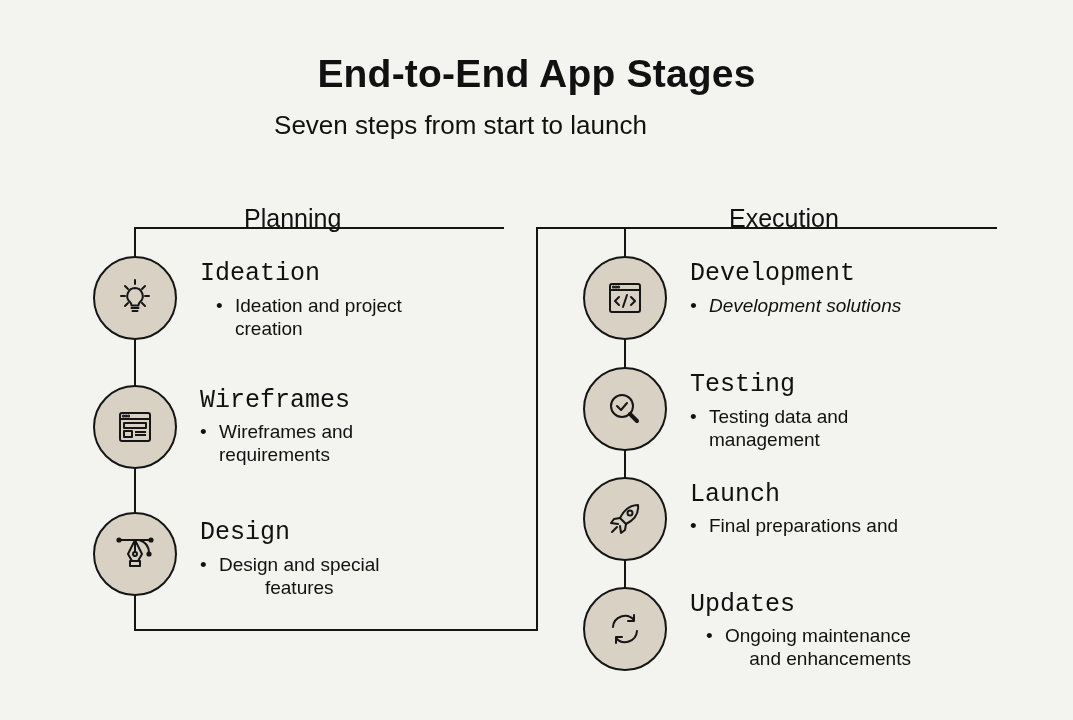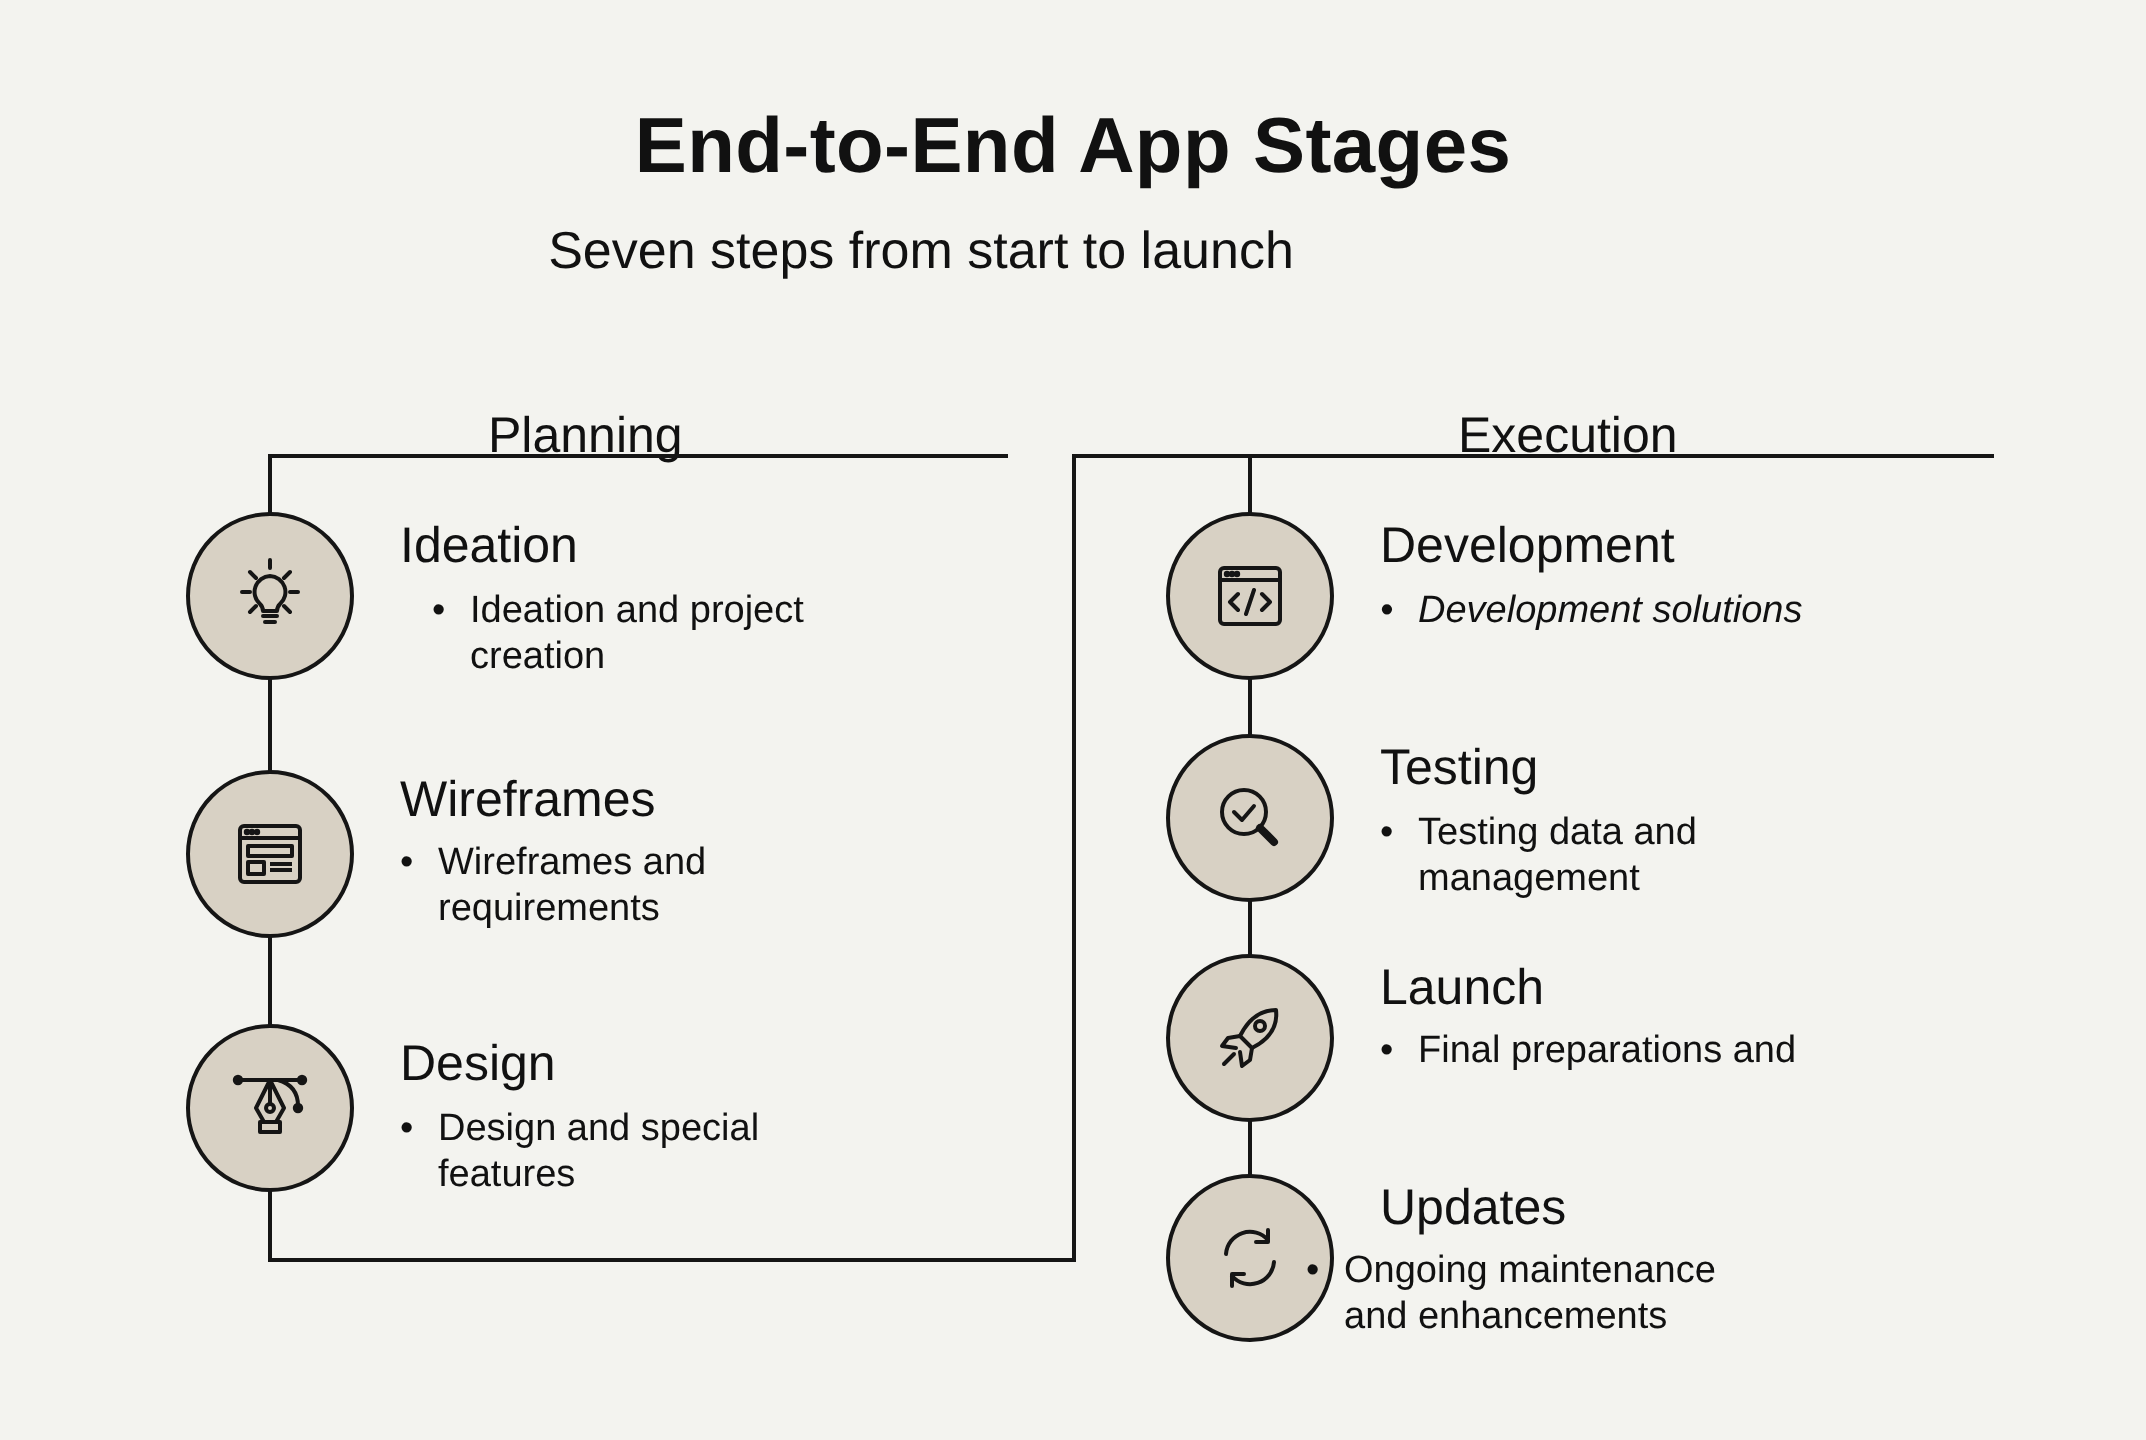--- a/index.html
+++ b/index.html
@@ -12,21 +12,21 @@
   .subtitle { position:absolute; left:0; width:921px; top:110px; text-align:center;
     font-size:26px; }
   .section-title { position:absolute; top:190px; font-size:25px; font-weight:normal;margin-top:14px; }
   .line { position:absolute; background:#151515; }
   .h { height:2px; }
   .v { width:2px; }
   .circle { position:absolute; width:80px; height:80px; border-radius:50%;
     background:#d8d1c4; border:2.5px solid #151515; box-sizing:content-box;
     display:flex; align-items:center; justify-content:center; }
   .circle svg { width:44px; height:44px; }
-  .step-title { position:absolute; font-size:25px; }
+  .step-title { position:absolute; font-size:25px;font-family:Liberation Mono, monospace; }
   .step-bullet { position:absolute; font-size:19px; line-height:23px; padding-left:19px; }
   .step-bullet::before { content:"•"; position:absolute; left:0; top:0; }
 </style>
 </head>
 <body>
 
 <div class="title">End-to-End App Stages</div>
 <div class="subtitle">Seven steps from start to launch</div>
 
 <div class="section-title" style="left:244px;">Planning</div>
@@ -77,21 +77,21 @@
       <circle cx="38" cy="8" r="1.6" fill="#151515"></circle>
     <path d="M26 8c7 2 10 7 10 13"></path>
       <circle cx="36" cy="22" r="1.6" fill="#151515"></circle>
     <path d="M22 8l-7 14 4 7h6l4-7z"></path>
     <circle cx="22" cy="22" r="2"></circle>
     <path d="M22 8v12"></path>
     <rect x="17" y="29" width="10" height="5"></rect>
   </svg>
 </div>
 <div class="step-title" style="left:200px; top:518px;">Design</div>
-<div class="step-bullet" style="left:200px; top:553px;">
+<div class="step-bullet" style="left:200px; top:553px;text-align:center;">
   <div>Design and special</div>
     <div>features</div>
 </div>
 
 <div class="circle" style="left:583px; top:256px;">
   <svg viewBox="0 0 44 44" fill="none" stroke="#151515" stroke-width="2" stroke-linecap="round" stroke-linejoin="round">
     <rect x="7" y="8" width="30" height="28" rx="2"></rect>
     <path d="M7 14h30"></path>
     <circle cx="10.5" cy="11" r="0.6" fill="#151515"></circle>
       <circle cx="13" cy="11" r="0.6" fill="#151515"></circle>
@@ -132,16 +132,16 @@
 
 <div class="circle" style="left:583px; top:587px;">
   <svg viewBox="0 0 44 44" fill="none" stroke="#151515" stroke-width="2" stroke-linecap="round" stroke-linejoin="round">
     <path d="M10 20a12 12 0 0 1 21-7"></path>
     <path d="M31 8v6h-6"></path>
     <path d="M34 24a12 12 0 0 1-21 7"></path>
     <path d="M13 36v-6h6"></path>
   </svg>
 </div>
 <div class="step-title" style="left:690px; top:590px;">Updates</div>
-<div class="step-bullet" style="left:653px; top:624px;">
+<div class="step-bullet" style="left:706px; top:624px;text-align:right;">
   <div>Ongoing maintenance</div>
     <div>and enhancements</div>
 </div>
 
 </body></html>

